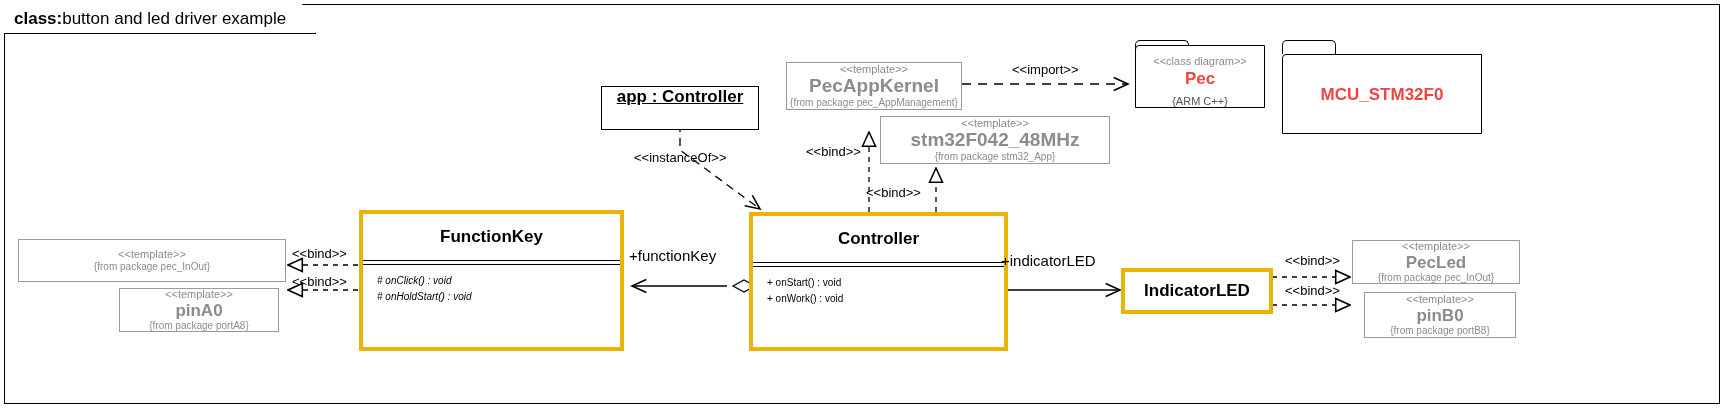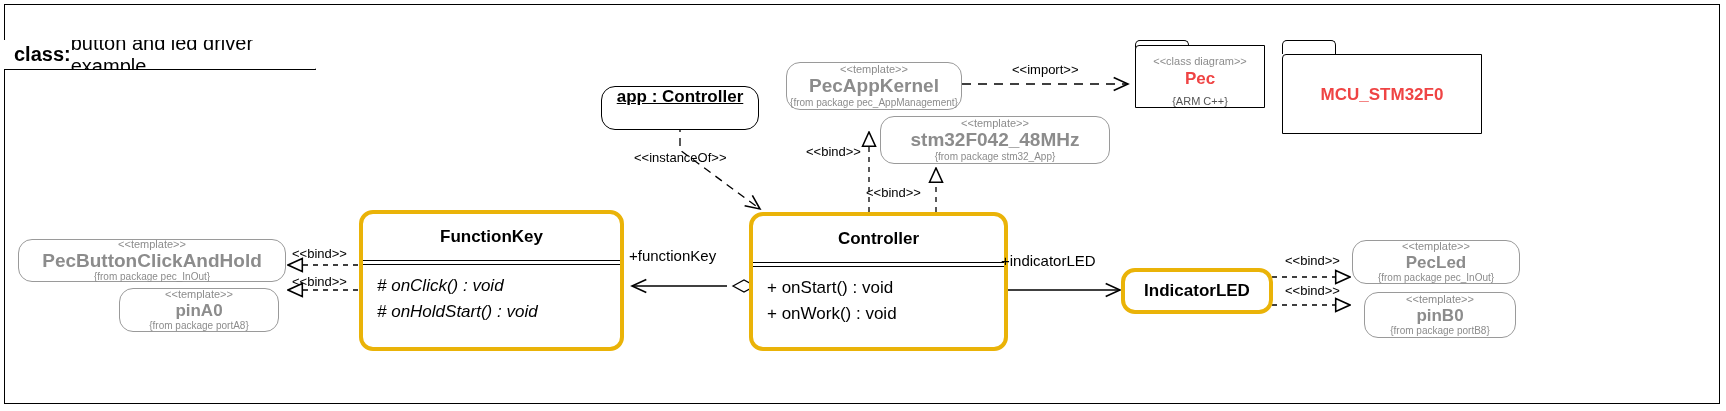--- a/index.html
+++ b/index.html
@@ -32,35 +32,33 @@
     top: 4px;
     height: 30px;
     box-sizing: border-box;
     background: #fff;
     border: 1px solid #000;
     border-top: none;
     border-left: none;
     padding: 0 0 0 10px;
     display: flex;
     align-items: center;
-    font-size: 20px;
+    font-size: 17px;
     color: #000;
     clip-path: polygon(0 0, calc(100% - 14px) 0, 100% 100%, 0 100%);
     width: 312px;
-    margin-top: 36px;
   }
   .frame-tab .kw { font-weight: bold; }
   .frame-tab .nm { font-weight: normal; }
 
   
   .node {
     position: absolute;
     box-sizing: border-box;
     background: #ffffff;
-    border-radius: 14px;
   }
   .class-box {
     border: 4px solid #eab308;
     display: flex;
     flex-direction: column;
   }
   .class-title {
     font-weight: bold;
     font-size: 17px;
     color: #000;
@@ -70,21 +68,21 @@
     justify-content: center;
   }
   .thin-band {
     border-top: 1px solid #000;
     border-bottom: 1px solid #000;
     height: 5px;
     box-sizing: border-box;
   }
   .ops {
     padding: 8px 0 0 14px;
-    font-size: 17px;
+    font-size: 10px;
     color: #000;
     line-height: 1.55;
   }
   .ops.italic { font-style: italic; }
 
   
   .instance-box {
     border: 1px solid #000;
     display: flex;
     align-items: flex-start;
@@ -265,21 +263,20 @@
 
   <div class="pkg" style="left:1282px; top:40px; width:200px; height:94px;">
     <div class="pkg-tab" style="width:54px;"></div>
     <div class="pkg-body" style="top:14px; width:200px; height:80px;">
       <div class="pkg-name">MCU_STM32F0</div>
     </div>
   </div>
 
   <div class="node tpl-box" style="left:18px; top:239px; width:268px; height:43px;">
     <div class="tpl-stereo">&lt;&lt;template&gt;&gt;</div>
-    <div class="tpl-name">PecButtonClickAndHold</div>
     <div class="tpl-from">{from package pec_InOut}</div>
   </div>
 
   <div class="node tpl-box" style="left:119px; top:288px; width:160px; height:44px;">
     <div class="tpl-stereo">&lt;&lt;template&gt;&gt;</div>
     <div class="tpl-name sm">pinA0</div>
     <div class="tpl-from">{from package portA8}</div>
   </div>
 
   <div class="node tpl-box" style="left:1352px; top:240px; width:168px; height:44px;">

